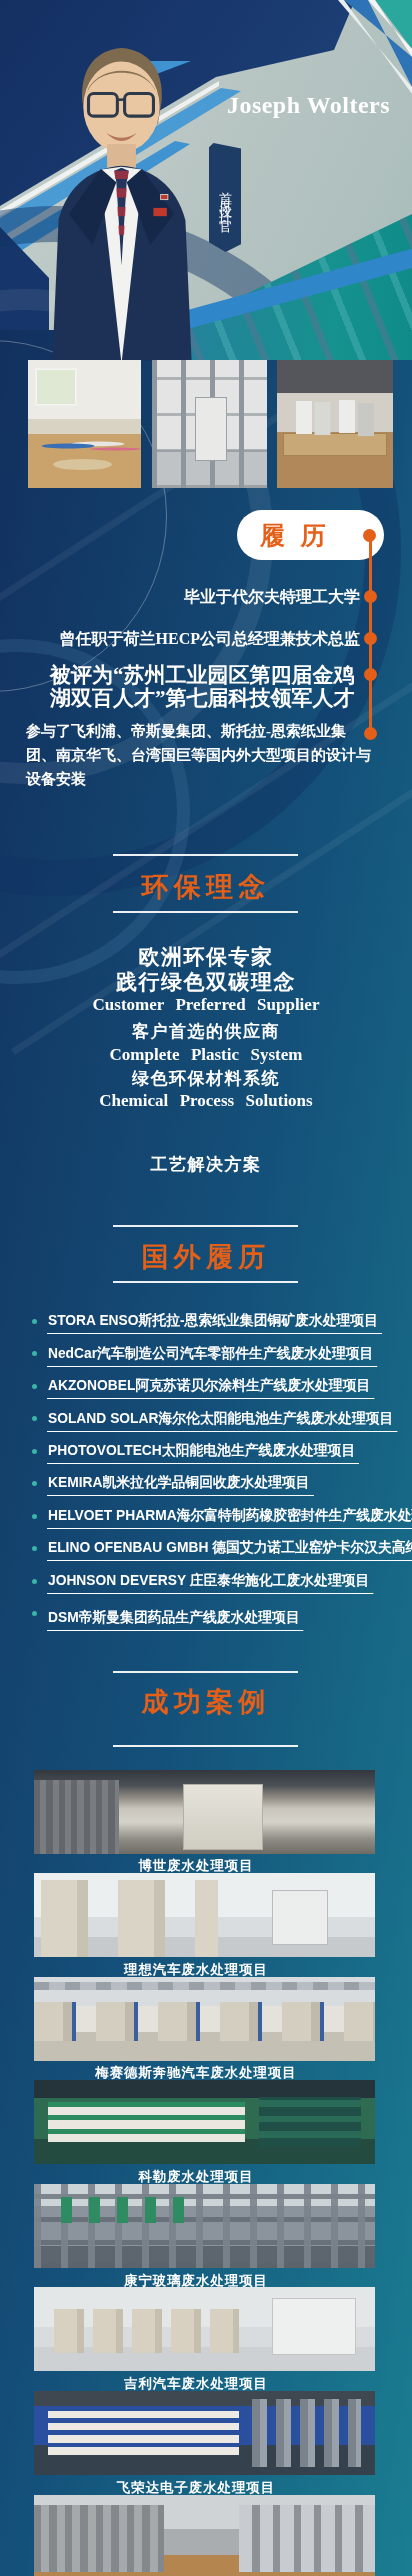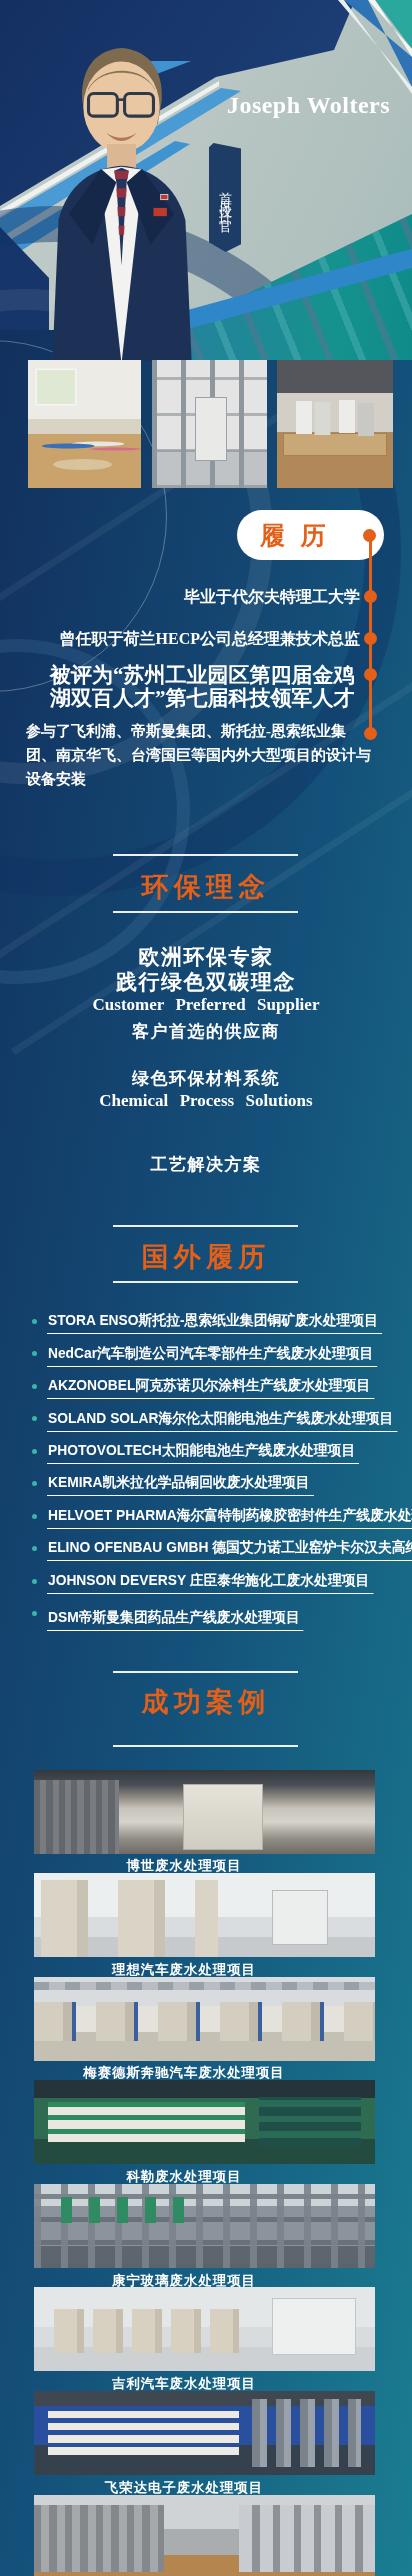--- a/index.html
+++ b/index.html
@@ -103,21 +103,21 @@
 
   
   .ov-item{position:absolute;left:47px;color:#fff;font-size:14.4px;font-weight:bold;
     font-family:"Liberation Sans",sans-serif;}
   .ov-item span{display:inline-block;border-bottom:1px solid #fff;padding:0 4.1px 3.1px 1px;
     transform:scaleX(.96);transform-origin:left;white-space:nowrap;}
   .ov-dot{position:absolute;left:32px;width:5.2px;height:5.2px;border-radius:50%;background:#3ab5a8;}
 
   
   .cphoto{position:absolute;left:34px;width:341px;height:84px;overflow:hidden;}
-  .caption{position:absolute;left:0;width:368px;text-align:center;color:#fff;
+  .caption{position:absolute;left:12px;width:368px;text-align:center;color:#fff;
     font-size:13.4px;font-weight:bold;letter-spacing:1px;z-index:6;}
   .c1{background:linear-gradient(180deg,#33383f 0%,#4a4f55 18%,#8c8880 32%,#c9c5bc 46%,#d6d3ca 62%,#908d86 82%,#6e6b66 100%);}
   .c1::before{content:"";position:absolute;left:0;top:12%;bottom:0;width:25%;
     background:repeating-linear-gradient(90deg,#63666b 0 6.2px,#797c81 6.2px 12.4px);}
   .c1::after{content:"";position:absolute;left:44%;top:18%;width:23%;bottom:6%;
     background:linear-gradient(#e6e3da,#cfccc2);box-shadow:0 0 0 1px #b2afa5;}
   .c2{background:linear-gradient(180deg,#eceff0 0 52%,#dadddf 52% 76%,#c6cacc 76%);}
   .c2::before{content:"";position:absolute;left:2%;top:8%;width:52%;bottom:0;
     background:repeating-linear-gradient(90deg,#d9d4c5 0 36px,#c7c2b2 36px 47px,transparent 47px 77px);}
   .c2::after{content:"";position:absolute;right:14%;top:22%;width:16%;height:62%;
@@ -227,20 +227,21 @@
   <div class="r-item r3">被评为“苏州工业园区第四届金鸡湖双百人才”第七届科技领军人才</div>
   <div class="r-item r4">参与了飞利浦、帝斯曼集团、斯托拉-恩索纸业集团、南京华飞、台湾国巨等国内外大型项目的设计与设备安装</div>
 
   <div class="divider" style="top:854px"></div>
   <div class="sec-title" style="top:869px">环保理念</div>
   <div class="divider" style="top:911px"></div>
   <div class="ph-line ph-zh-big" style="top:943px">欧洲环保专家</div>
   <div class="ph-line ph-zh-big" style="top:968px">践行绿色双碳理念</div>
   <div class="ph-line ph-en" style="top:995px">Customer Preferred Supplier</div>
   <div class="ph-line ph-zh" style="top:1020px">客户首选的供应商</div>
+  <div class="ph-line ph-en" style="top:1045px">Complete Plastic System</div>
   <div class="ph-line ph-zh" style="top:1067px">绿色环保材料系统</div>
   <div class="ph-line ph-en" style="top:1091px">Chemical Process Solutions</div>
   <div class="ph-line ph-zh" style="top:1153px">工艺解决方案</div>
 
   <div class="divider" style="top:1225px"></div>
   <div class="sec-title" style="top:1239px">国外履历</div>
   <div class="divider" style="top:1281px"></div>
 
   <div class="ov-dot" style="top:1319px"></div>
   <div class="ov-item" style="top:1311px"><span>STORA ENSO斯托拉-恩索纸业集团铜矿废水处理项目</span></div>

